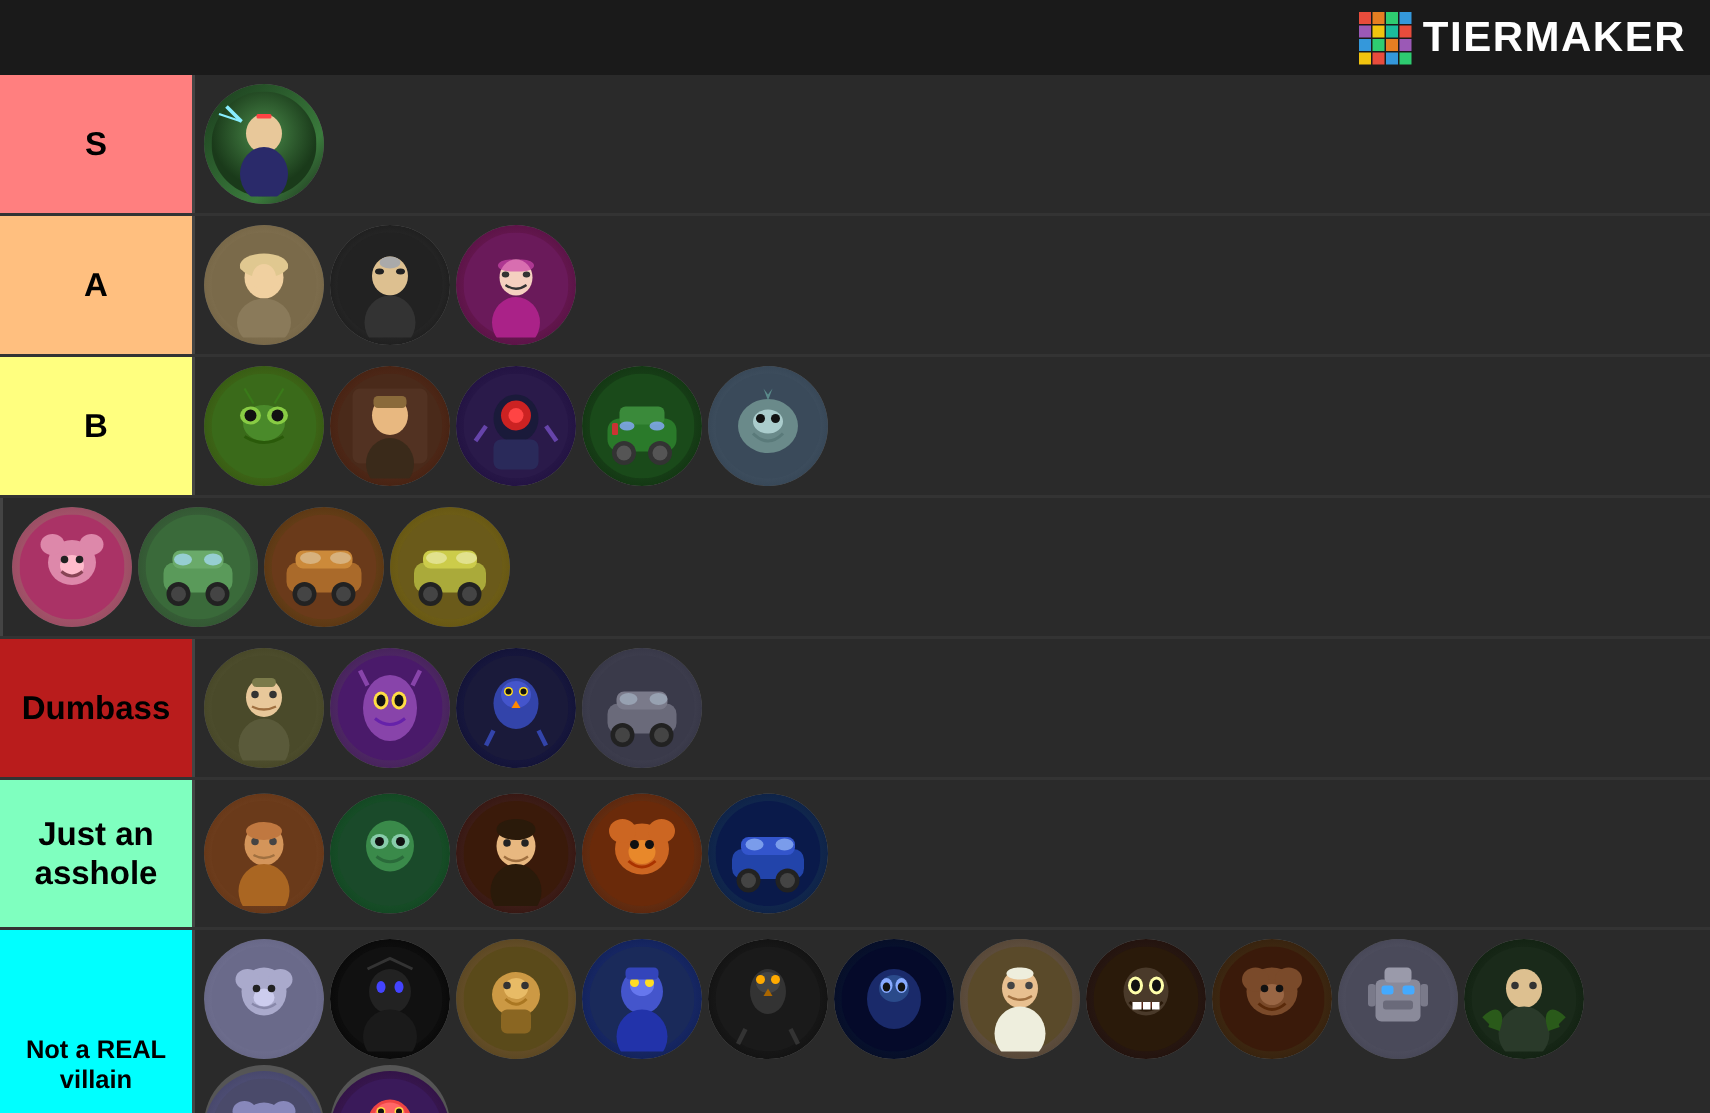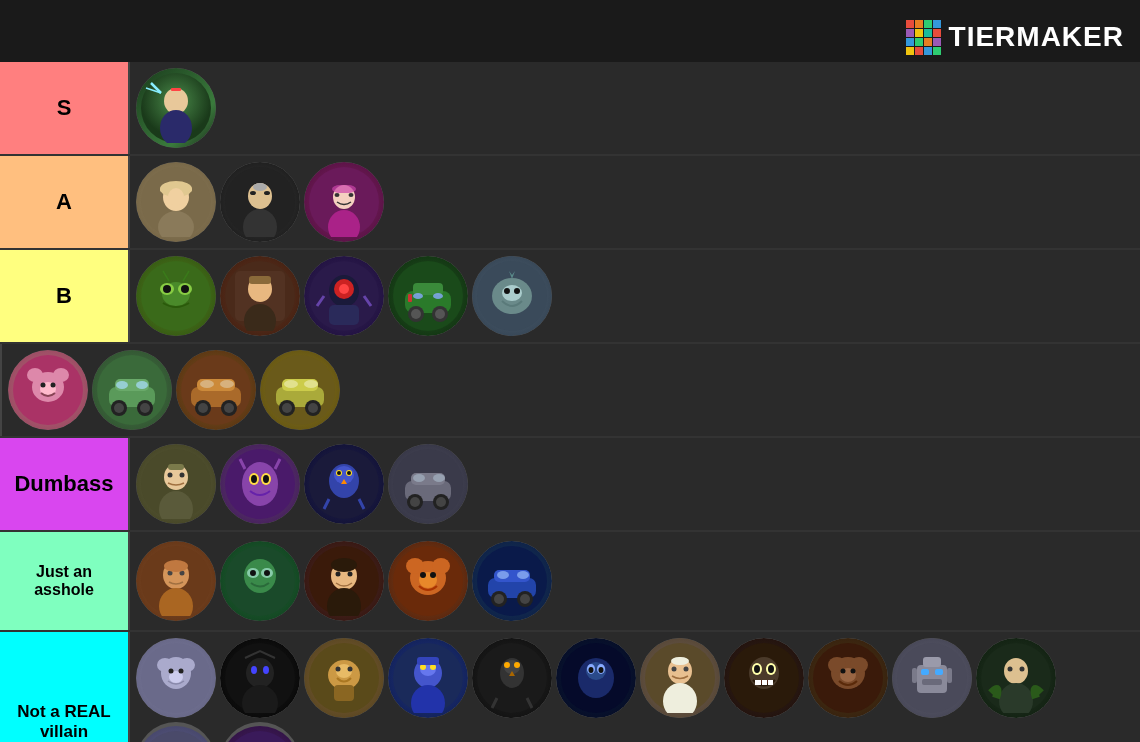--- a/index.html
+++ b/index.html
@@ -49,33 +49,32 @@
       border-radius: 50%;
       overflow: hidden;
       background: #555;
       flex-shrink: 0;
     }
     
     .tier-s { background-color: #ff7f7f; }
     .tier-a { background-color: #ffbf7f; }
     .tier-b { background-color: #ffff7f; }
     .tier-mid { background-color: #bfff7f; }
-    .tier-dumbass { background-color: #d946ef; text-align: right; }
+    .tier-dumbass { background-color: #b91c1c; text-align: right; }
     .tier-asshole { background-color: #7fffbf; }
     .tier-notreal { background-color: #00ffff; }
 
     
     .header {
       display: flex;
       justify-content: flex-end;
       align-items: center;
       background: #1a1a1a;
       padding: 8px 16px;
       height: 50px;
-      margin-top: 12px;
     }
     .logo-text {
       font-size: 28px;
       font-weight: 900;
       color: #fff;
       font-family: Arial Black, Arial, sans-serif;
       letter-spacing: 1px;
       text-transform: uppercase;
     }
     .logo-grid {
@@ -412,21 +411,21 @@
               <ellipse cx="48" cy="53" rx="5" ry="5" fill="#444"></ellipse>
               <ellipse cx="26" cy="29" rx="6" ry="4" fill="#aabbcc" opacity="0.6"></ellipse>
               <ellipse cx="46" cy="29" rx="6" ry="4" fill="#aabbcc" opacity="0.6"></ellipse>
             </svg>
           </div>
         </div>
       </div>
     </div>
 
     <div class="tier-row" style="min-height: 100px;">
-      <div class="tier-label tier-asshole" style="font-size:16px;">Just an asshole</div>
+      <div class="tier-label tier-asshole" style="font-size:22px;">Just an asshole</div>
       <div class="tier-items">
 
         <div class="tier-item">
           <div class="char-img" style="background: radial-gradient(circle, #8a5a3a 0%, #5a2a0a 100%);">
             <svg width="70" height="70" viewBox="0 0 70 70">
               <circle cx="35" cy="35" r="35" fill="#6a3a1a"></circle>
               <ellipse cx="35" cy="29" rx="13" ry="14" fill="#d4955a"></ellipse>
               <ellipse cx="35" cy="60" rx="17" ry="18" fill="#aa6622"></ellipse>
               <ellipse cx="29" cy="27" rx="2.5" ry="2.5" fill="#444"></ellipse>
               <ellipse cx="41" cy="27" rx="2.5" ry="2.5" fill="#444"></ellipse>

